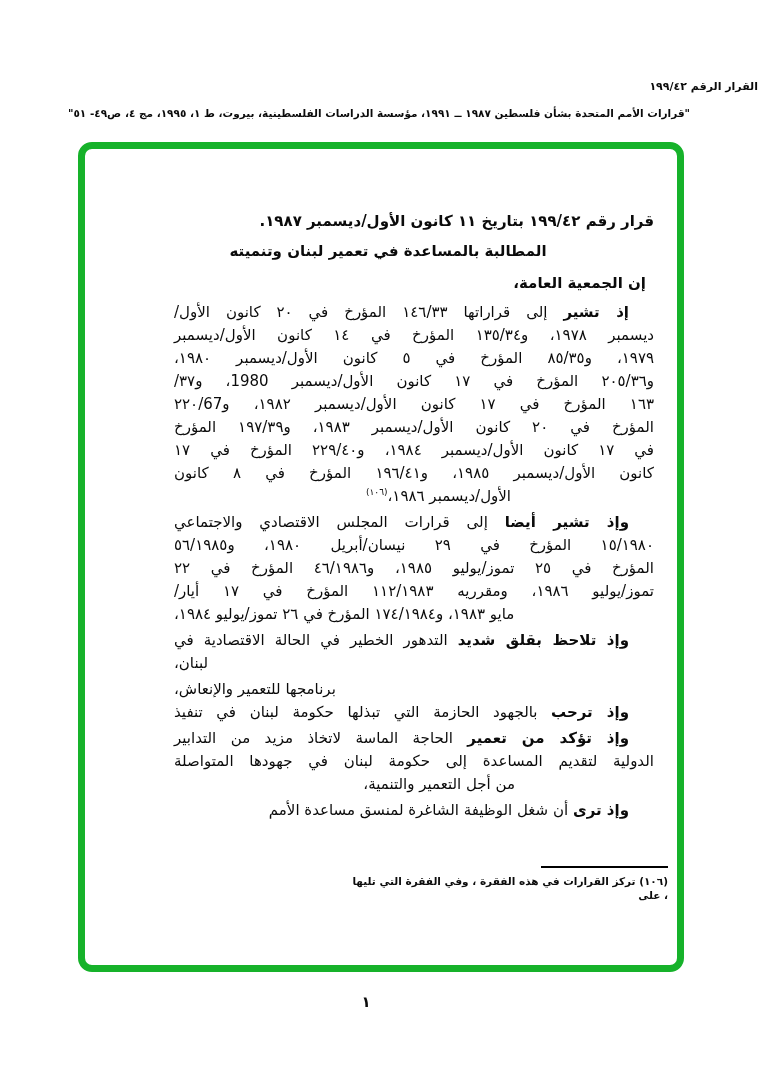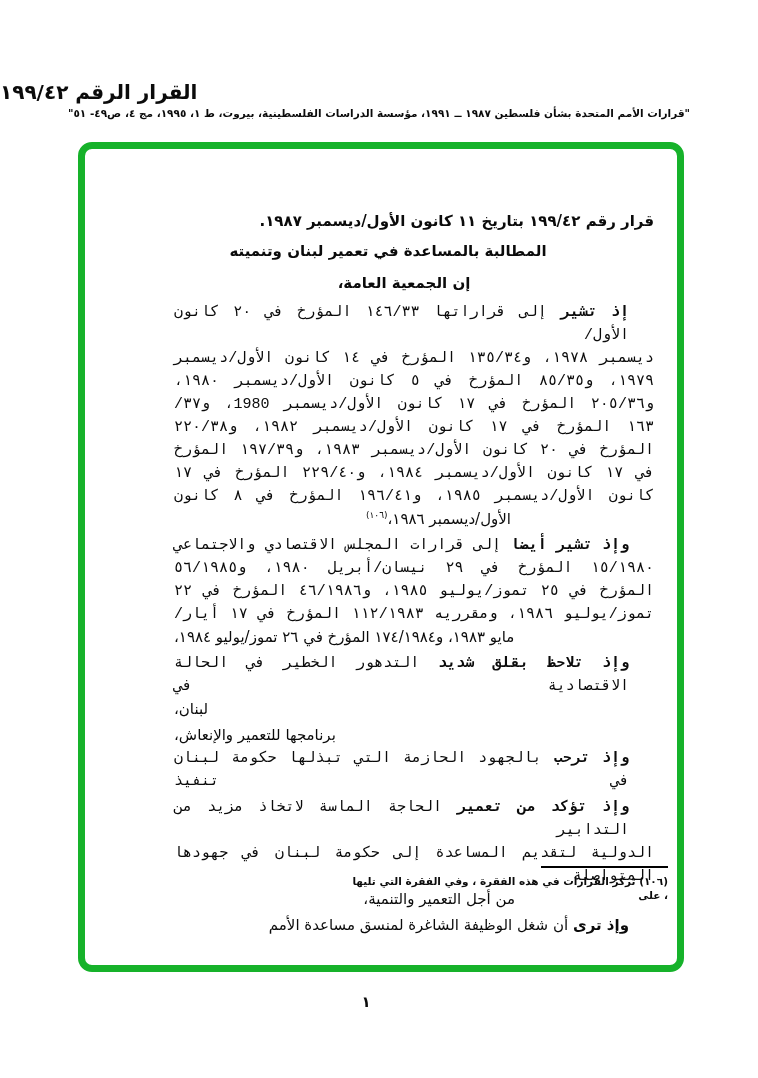--- a/index.html
+++ b/index.html
@@ -2,44 +2,44 @@
 <html lang="ar"><head>
 <meta charset="utf-8">
 <style>
   html,body{margin:0;padding:0;}
   body{
     width:758px;height:1078px;position:relative;background:#ffffff;
     font-family:"DejaVu Sans", sans-serif;color:#0b0b0b;overflow:hidden;
   }
   
   .hdr-title{
-    position:absolute;top:80px;left:0;width:758px;text-align:left;
-    direction:rtl;font-size:20px;font-weight:bold;letter-spacing:0.5px;
+    position:absolute;top:80px;left:0;width:758px;text-align:right;
+    direction:rtl;font-size:11px;font-weight:bold;letter-spacing:0.5px;
   }
   .hdr-source{
     position:absolute;top:107px;left:0;width:758px;text-align:center;
     direction:rtl;font-size:10.5px;font-weight:bold;white-space:nowrap;
   }
   
   .frame{
     position:absolute;left:78px;top:142px;width:592px;height:816px;
     border:7px solid #16b22a;border-radius:14px;background:#ffffff;
   }
   
   .doc{
     position:absolute;left:78px;top:142px;width:614px;box-sizing:border-box;
     padding:68px 38px 0 96px;direction:rtl;
   }
   .line{font-size:15px;line-height:23px;direction:rtl;}
-  .just{text-align:justify;text-align-last:justify;font-family:Liberation Mono, monospace;}
+  .just{text-align:justify;text-align-last:justify;}
   .ar{text-align:right;}
   .al{text-align:left;}
   .doc-title{font-weight:bold;text-align:right;margin:0 0 7px 0;}
   .doc-subtitle{font-weight:bold;text-align:center;padding-right:52px;margin:0 0 9px 0;}
-  .salutation{font-weight:bold;text-align:center;padding-right:8px;margin:0 12px 6px 0;}
+  .salutation{font-weight:bold;text-align:right;padding-right:8px;margin:0 0 6px 0;}
   .paragraph{margin:0 0 3px 0;}
   .lead{font-weight:bold;}
   sup.fnref{font-size:9px;line-height:0;}
   
   .footnote{
     position:absolute;top:866px;right:90px;width:320px;direction:rtl;
   }
   .fn-rule{width:127px;height:2px;background:#000;margin:0 0 6px 0;}
   .fn-line{font-size:10.5px;font-weight:bold;line-height:14px;text-align:right;}
   .fn-line2{padding-right:53px;}
@@ -60,21 +60,21 @@
 <div class="doc">
   <div class="line doc-title">قرار رقم ١٩٩/٤٢ بتاريخ ١١ كانون الأول/ديسمبر ١٩٨٧.</div>
   <div class="line doc-subtitle">المطالبة بالمساعدة في تعمير لبنان وتنميته</div>
   <div class="line salutation">إن الجمعية العامة،</div>
   <div id="paragraphs">
       <div class="paragraph">
         <div class="line just" style="padding-right: 25px;"><span class="lead">إذ تشير</span> إلى قراراتها ١٤٦/٣٣ المؤرخ في ٢٠ كانون الأول/</div>
         <div class="line just">ديسمبر ١٩٧٨، و١٣٥/٣٤ المؤرخ في ١٤ كانون الأول/ديسمبر</div>
         <div class="line just">١٩٧٩، و٨٥/٣٥ المؤرخ في ٥ كانون الأول/ديسمبر ١٩٨٠،</div>
         <div class="line just">و٢٠٥/٣٦ المؤرخ في ١٧ كانون الأول/ديسمبر 1980، و٣٧/</div>
-        <div class="line just">١٦٣ المؤرخ في ١٧ كانون الأول/ديسمبر ١٩٨٢، و٢٢٠/٣٨</div>
+        <div class="line just">١٦٣ المؤرخ في ١٧ كانون الأول/ديسمبر ١٩٨٢، و٢٢٠/67</div>
         <div class="line just">المؤرخ في ٢٠ كانون الأول/ديسمبر ١٩٨٣، و١٩٧/٣٩ المؤرخ</div>
         <div class="line just">في ١٧ كانون الأول/ديسمبر ١٩٨٤، و٢٢٩/٤٠ المؤرخ في ١٧</div>
         <div class="line just">كانون الأول/ديسمبر ١٩٨٥، و١٩٦/٤١ المؤرخ في ٨ كانون</div>
         <div class="line ar" style="padding-right: 143px;">الأول/ديسمبر ١٩٨٦،<sup class="fnref">(١٠٦)</sup></div>
       </div>
       <div class="paragraph">
         <div class="line just" style="padding-right: 25px;"><span class="lead">وإذ تشير أيضا</span> إلى قرارات المجلس الاقتصادي والاجتماعي</div>
         <div class="line just">١٥/١٩٨٠ المؤرخ في ٢٩ نيسان/أبريل ١٩٨٠، و٥٦/١٩٨٥</div>
         <div class="line just">المؤرخ في ٢٥ تموز/يوليو ١٩٨٥، و٤٦/١٩٨٦ المؤرخ في ٢٢</div>
         <div class="line just">تموز/يوليو ١٩٨٦، ومقرريه ١١٢/١٩٨٣ المؤرخ في ١٧ أيار/</div>

